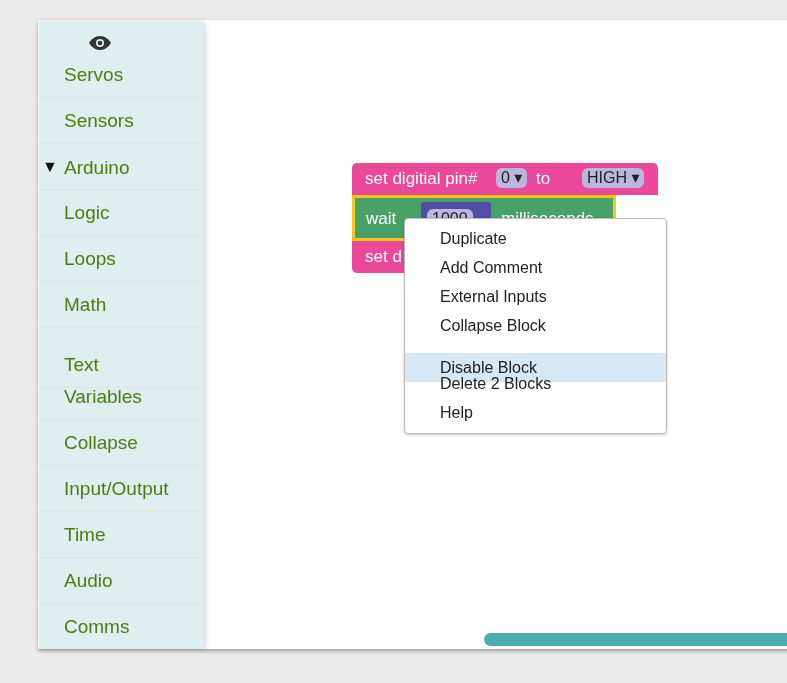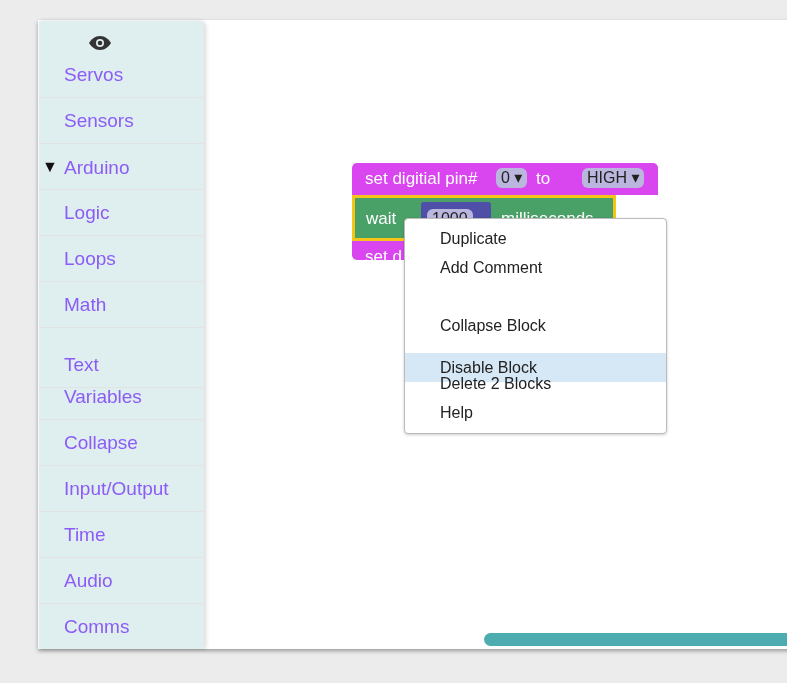--- a/index.html
+++ b/index.html
@@ -1,24 +1,24 @@
 <!DOCTYPE html>
 <html><head>
 <meta charset="utf-8">
 <style>
   html,body{margin:0;padding:0;}
   body{width:787px;height:683px;background:#ececec;position:relative;overflow:hidden;font-family:"Liberation Sans",sans-serif;}
   .workspace{position:absolute;left:38px;top:20px;width:760px;height:629px;background:#fff;box-shadow:0 2px 4px rgba(0,0,0,0.35);}
   .toolbox{position:absolute;left:39px;top:21px;width:165px;height:628px;background:#dfeeee;box-shadow:2px 0 4px rgba(0,0,0,0.15);border-radius:0 6px 0 0;}
   .eye{position:absolute;left:88px;top:35px;width:24px;height:16px;}
   .cat{position:absolute;left:0;width:165px;height:46px;border-bottom:1px solid #e3e3e3;box-sizing:border-box;}
-  .cat-label{position:absolute;left:25px;font-size:19px;color:#8b5cf6;}
+  .cat-label{position:absolute;left:25px;font-size:19px;color:#4d7c0f;}
   .cat .tri{position:absolute;left:3px;font-size:16px;color:#111;}
   .block{position:absolute;font-size:17px;color:#fff;}
-  .purple{background:#d946ef;}
+  .purple{background:#ec4899;}
   .green{background:#4aa167;}
   .pill{display:inline-block;background:#bbb6de;color:#222;border-radius:6px;padding:0 5px;font-size:16px;line-height:20px;}
   .menu{position:absolute;left:404px;top:218px;width:261px;height:214px;background:#fff;border:1px solid #bbb;border-radius:4px;box-shadow:0 1px 3px rgba(0,0,0,0.2);}
   .menu-item{position:absolute;left:0;width:261px;height:29px;font-size:16px;color:#222;line-height:29px;}
   .menu-item span{position:absolute;left:35px;}
   .menu-item.hl{background:#d6e7f5;}
   .scrollbar{position:absolute;left:484px;top:633px;width:303px;height:13px;background:#4cacb0;border-radius:7px 0 0 7px;}
 </style>
 </head>
 <body>
@@ -79,30 +79,33 @@
   <span style="position:absolute;left:184px;top:6px;">to</span>
   <span class="pill" style="position:absolute;left:230px;top:5px;"><span>HIGH</span> ▾</span>
 </div>
 <div class="block green" style="left:352px;top:195px;width:264px;height:46px;border:3px solid #f5c518;box-sizing:border-box;">
   <span style="position:absolute;left:11px;top:11px;">wait</span>
   <span style="position:absolute;left:66px;top:4px;width:70px;height:32px;background:#4f4fa8;border-radius:3px;">
     <span class="pill" style="position:absolute;left:6px;top:7px;">1000</span>
   </span>
   <span style="position:absolute;left:146px;top:11px;">milliseconds</span>
 </div>
-<div class="block purple" style="left:352px;top:241px;width:60px;height:19px;border-radius:0 0 5px 5px;">
+<div class="block purple" style="left:352px;top:241px;width:60px;height:32px;border-radius:0 0 5px 5px;">
   <span style="position:absolute;left:13px;top:6px;">set d</span>
 </div>
 
 <div class="menu">
   <div class="menu-item" style="top:5px;">
       <span>Duplicate</span>
     </div>
   <div class="menu-item" style="top:34px;">
       <span>Add Comment</span>
+    </div>
+  <div class="menu-item" style="top:63px;">
+      <span>External Inputs</span>
     </div>
   <div class="menu-item" style="top:92px;">
       <span>Collapse Block</span>
     </div>
   <div class="menu-item hl" style="top:134px;">
       <span>Disable Block</span>
     </div>
   <div class="menu-item" style="top:150px;">
       <span>Delete 2 Blocks</span>
     </div>

